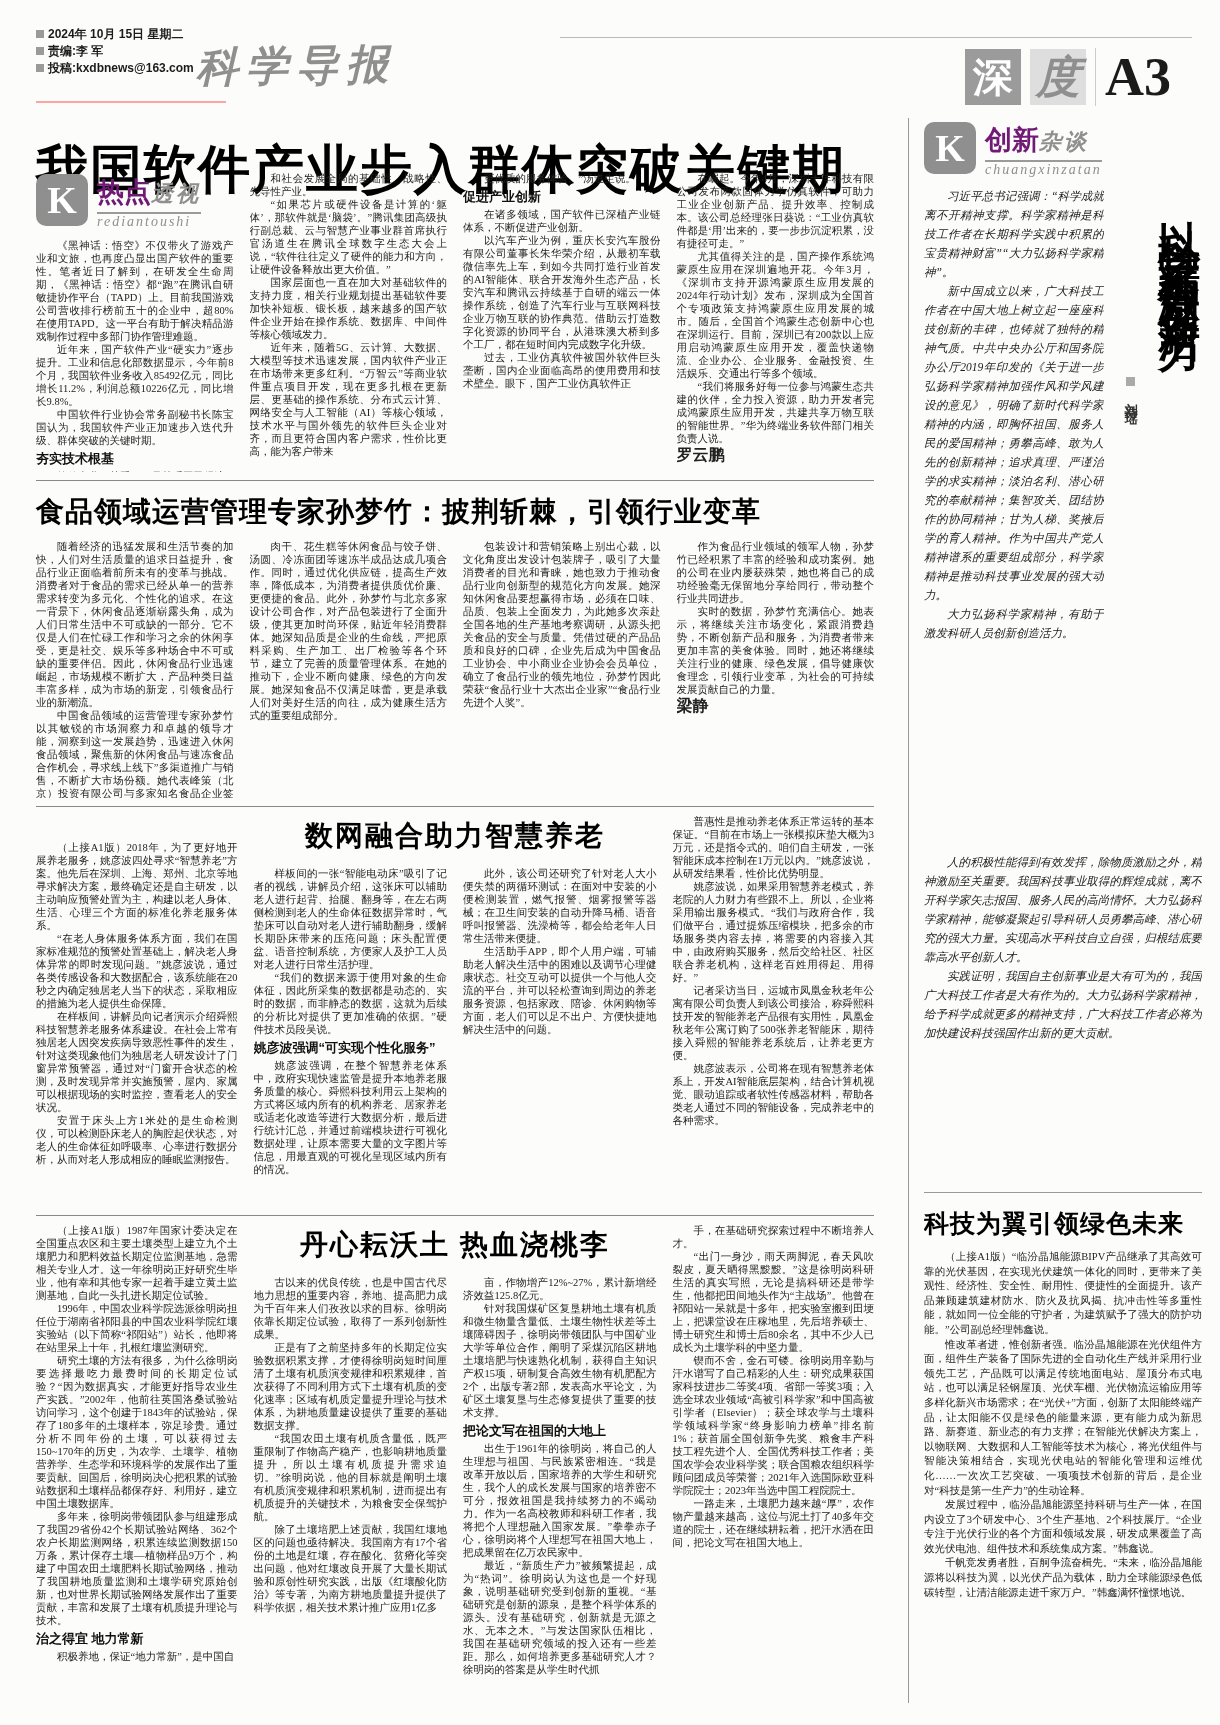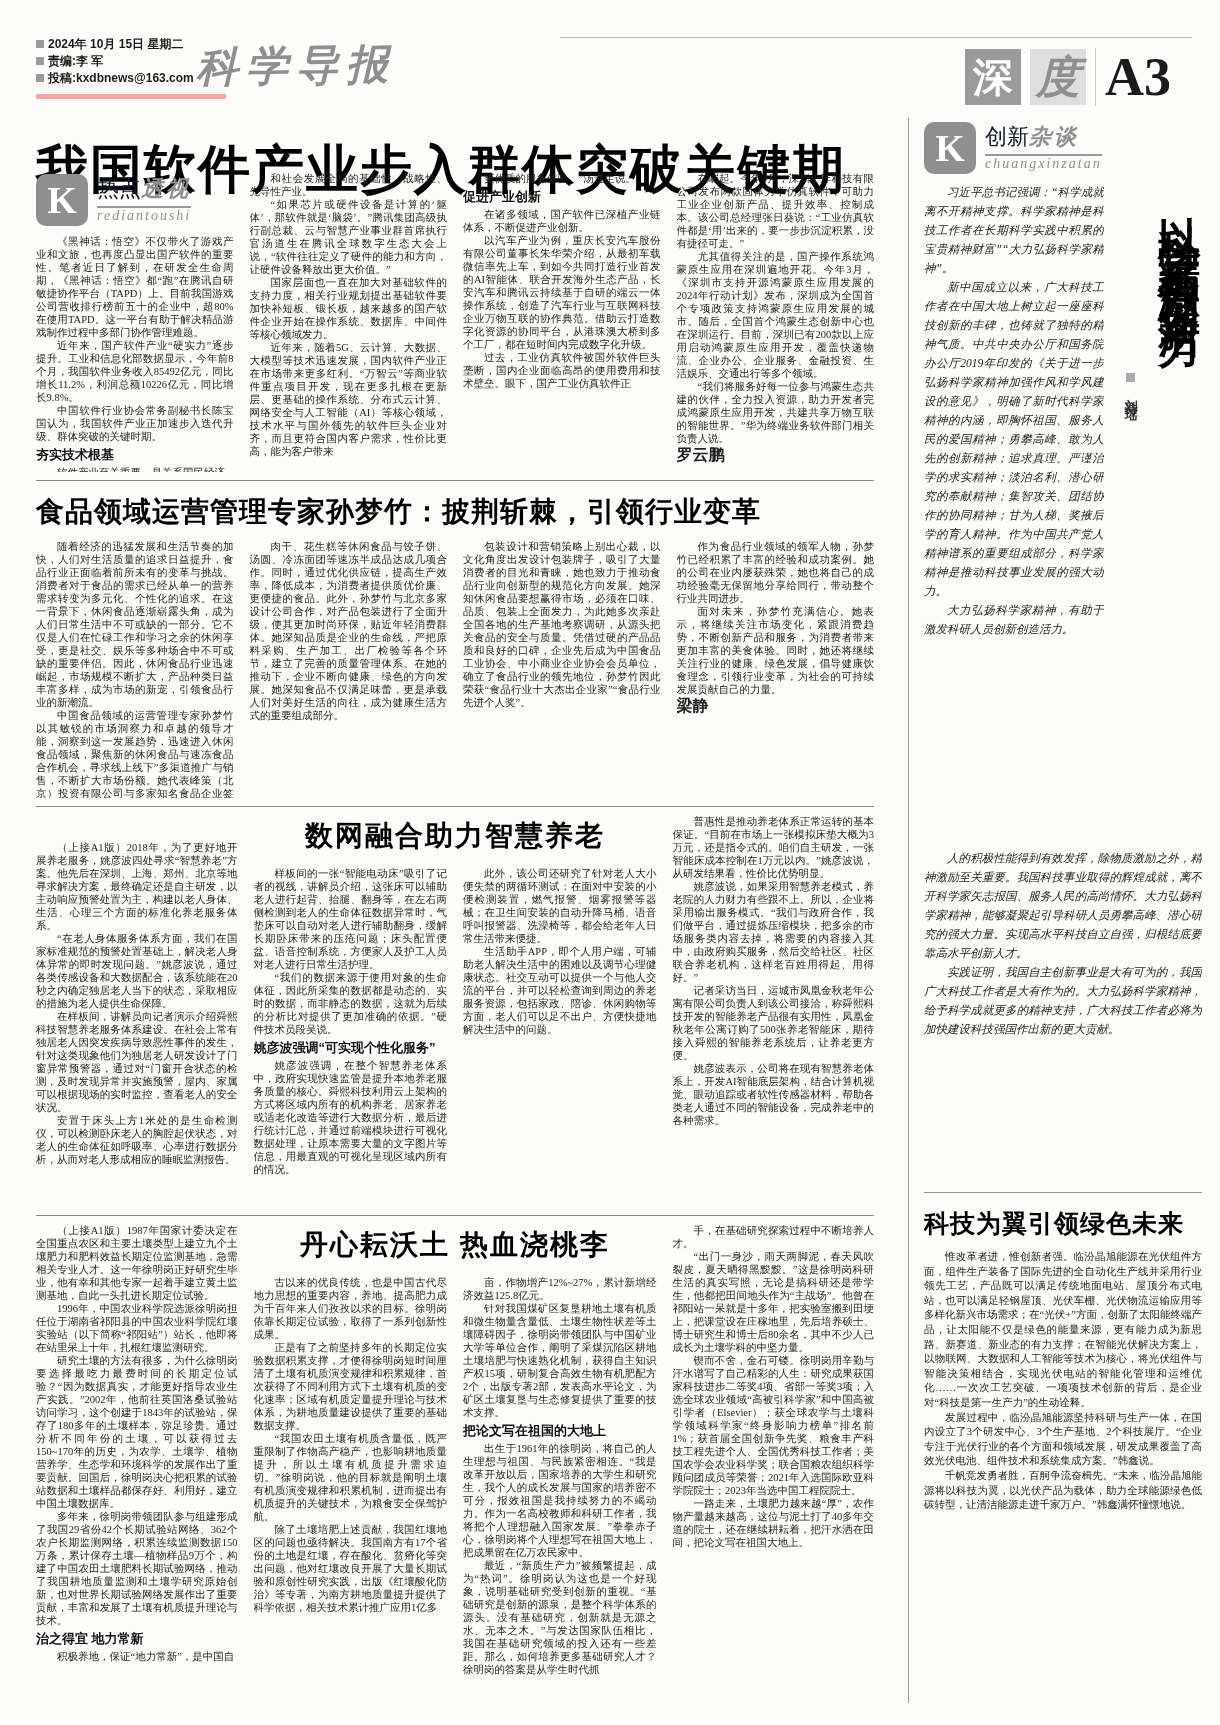--- a/index.html
+++ b/index.html
@@ -1,20 +1,20 @@
 <!DOCTYPE html>
 <html><head>
 <meta charset="utf-8">
 <style>
   html,body{margin:0;padding:0;background:#e8e8e6;}
   .page{position:relative;width:1220px;height:1725px;background:#fcfcfa;margin:0 auto;overflow:hidden;
         font-family:"Liberation Serif",serif;color:#1b1b1b;}
   .hei{font-family:"Liberation Sans",sans-serif;}
   
-  .pub-info{position:absolute;left:36px;top:36px;width:190px;border-bottom:5px solid #fca5a5;padding-bottom:7px;}
+  .pub-info{position:absolute;left:36px;top:26px;width:190px;border-bottom:2px solid #fca5a5;padding-bottom:24px;}
   .pub-line{font-size:12px;font-weight:bold;line-height:17px;white-space:nowrap;font-family:"Liberation Sans",sans-serif;}
   .sq{display:inline-block;width:8px;height:8px;background:#9a9a9a;margin-right:4px;}
   .masthead{position:absolute;left:196px;top:38px;font-size:42px;font-weight:bold;font-style:italic;
             color:#8f8f8f;letter-spacing:8px;white-space:nowrap;transform:rotate(-1deg);}
   .top-rule{position:absolute;left:560px;right:28px;top:37px;height:1px;background:#bbb;}
   .badge{position:absolute;left:965px;top:48px;display:flex;align-items:center;gap:9px;}
   .badge .vline{width:1px;height:58px;background:#ccc;}
   .badge-shen{width:56px;height:56px;background:#9b9b9b;color:#fff;font-size:40px;font-weight:bold;
               display:flex;align-items:center;justify-content:center;font-family:"Liberation Sans",sans-serif;}
   .badge-du{width:56px;height:56px;background:#dedede;color:#8f8f8f;font-size:44px;font-weight:bold;font-style:italic;
@@ -39,21 +39,21 @@
   .food-headline{margin:12px 0 9px;font-size:28px;font-weight:900;letter-spacing:1px;white-space:nowrap;color:#000;}
   .mid{flex:2 1 0;display:flex;flex-direction:column;overflow:hidden;}
   .mid h2{margin:2px 0 12px;text-align:center;font-size:28px;font-weight:900;letter-spacing:2px;color:#000;}
   .mid-cols{display:flex;gap:16px;flex:1;overflow:hidden;}
   .pad-top{padding-top:26px;}
   
   .seclogo{display:flex;gap:9px;align-items:flex-start;margin:2px 0 9px;}
   .k-badge{width:52px;height:52px;background:#8f8f8f;border-radius:10px;color:#fff;font-size:38px;font-weight:bold;
            display:flex;align-items:center;justify-content:center;font-family:"Liberation Serif",serif;flex:0 0 auto;}
   .seclogo-title{border-bottom:2px solid #9a9a9a;padding-bottom:2px;white-space:nowrap;}
-  .seclogo-bold{font-size:22px;font-weight:400;font-family:"Liberation Sans",sans-serif;color:#0f172a;}
+  .seclogo-bold{font-size:27px;font-weight:700;font-family:"Liberation Sans",sans-serif;color:#701a75;}
   .seclogo-script{font-size:22px;font-weight:bold;font-style:italic;color:#8f8f8f;letter-spacing:3px;}
   .seclogo-pinyin{font-size:14px;font-style:italic;color:#8f8f8f;letter-spacing:2px;}
   
   .rail-divider{position:absolute;left:908px;top:118px;bottom:22px;width:1px;background:#999;}
   .rail{position:absolute;left:924px;top:120px;width:278px;height:1584px;display:flex;flex-direction:column;overflow:hidden;}
   .rail-top{height:1062px;overflow:hidden;display:flex;flex-direction:column;}
   .rail-flex{display:flex;flex:0 0 auto;gap:12px;}
   .rail-text{width:192px;height:618px;overflow:hidden;}
   .kai .para{font-style:italic;font-size:11.5px;line-height:19px;color:#222;}
   .rail-byline{writing-mode:vertical-rl;margin:190px 4px 0 6px;font-size:13px;font-weight:bold;color:#333;letter-spacing:4px;}
@@ -136,21 +136,21 @@
           <p class="para">中国食品领域的运营管理专家孙梦竹以其敏锐的市场洞察力和卓越的领导才能，洞察到这一发展趋势，迅速进入休闲食品领域，聚焦新的休闲食品与速冻食品合作机会，寻求线上线下”多渠道推广与销售，不断扩大市场份额。她代表峰策（北京）投资有限公司与多家知名食品企业签订了合作协议，就桃酥、</p>
         </div>
       <div class="col">
           <p class="para">肉干、花生糕等休闲食品与饺子饼、汤圆、冷冻面团等速冻半成品达成几项合作。同时，通过优化供应链，提高生产效率，降低成本，为消费者提供质优价廉、更便捷的食品。此外，孙梦竹与北京多家设计公司合作，对产品包装进行了全面升级，使其更加时尚环保，贴近年轻消费群体。她深知品质是企业的生命线，严把原料采购、生产加工、出厂检验等各个环节，建立了完善的质量管理体系。在她的推动下，企业不断向健康、绿色的方向发展。她深知食品不仅满足味蕾，更是承载人们对美好生活的向往，成为健康生活方式的重要组成部分。</p>
         </div>
       <div class="col">
           <p class="para">包装设计和营销策略上别出心裁，以文化角度出发设计包装牌子，吸引了大量消费者的目光和青睐，她也致力于推动食品行业向创新型的规范化方向发展。她深知休闲食品要想赢得市场，必须在口味、品质、包装上全面发力，为此她多次亲赴全国各地的生产基地考察调研，从源头把关食品的安全与质量。凭借过硬的产品品质和良好的口碑，企业先后成为中国食品工业协会、中小商业企业协会会员单位，确立了食品行业的领先地位，孙梦竹因此荣获“食品行业十大杰出企业家”“食品行业先进个人奖”。</p>
         </div>
       <div class="col">
           <p class="para">作为食品行业领域的领军人物，孙梦竹已经积累了丰富的经验和成功案例。她的公司在业内屡获殊荣，她也将自己的成功经验毫无保留地分享给同行，带动整个行业共同进步。</p>
-          <p class="para">面对未来，孙梦竹充满信心。她表示，将继续关注市场变化，紧跟消费趋势，不断创新产品和服务，为消费者带来更加丰富的美食体验。同时，她还将继续关注行业的健康、绿色发展，倡导健康饮食理念，引领行业变革，为社会的可持续发展贡献自己的力量。</p>
+          <p class="para">实时的数据，孙梦竹充满信心。她表示，将继续关注市场变化，紧跟消费趋势，不断创新产品和服务，为消费者带来更加丰富的美食体验。同时，她还将继续关注行业的健康、绿色发展，倡导健康饮食理念，引领行业变革，为社会的可持续发展贡献自己的力量。</p>
           <p class="para byline">梁静</p>
         </div>
     </div>
 
     <hr class="rule">
 
     <div class="band band3">
       <div class="col pad-top">
           <p class="para">（上接A1版）2018年，为了更好地开展养老服务，姚彦波四处寻求“智慧养老”方案。他先后在深圳、上海、郑州、北京等地寻求解决方案，最终确定还是自主研发，以主动响应预警处置为主，构建以老人身体、生活、心理三个方面的标准化养老服务体系。</p>
           <p class="para">“在老人身体服务体系方面，我们在国家标准规范的预警处置基础上，解决老人身体异常的即时发现问题。”姚彦波说，通过各类传感设备和大数据配合，该系统能在20秒之内确定独居老人当下的状态，采取相应的措施为老人提供生命保障。</p>
@@ -242,20 +242,21 @@
       <div class="rail-wide kai">
           <p class="para">人的积极性能得到有效发挥，除物质激励之外，精神激励至关重要。我国科技事业取得的辉煌成就，离不开科学家矢志报国、服务人民的高尚情怀。大力弘扬科学家精神，能够凝聚起引导科研人员勇攀高峰、潜心研究的强大力量。实现高水平科技自立自强，归根结底要靠高水平创新人才。</p>
           <p class="para">实践证明，我国自主创新事业是大有可为的，我国广大科技工作者是大有作为的。大力弘扬科学家精神，给予科学成就更多的精神支持，广大科技工作者必将为加快建设科技强国作出新的更大贡献。</p>
         </div>
     </div>
 
     <hr class="rail-rule">
 
     <h2 class="green-headline hei">科技为翼引领绿色未来</h2>
     <div class="green-paras">
+        <p class="para">（上接A1版）“临汾晶旭能源BIPV产品继承了其高效可靠的光伏基因，在实现光伏建筑一体化的同时，更带来了美观性、经济性、安全性、耐用性、便捷性的全面提升。该产品兼顾建筑建材防水、防火及抗风揭、抗冲击性等多重性能，就如同一位全能的守护者，为建筑赋予了强大的防护功能。”公司副总经理韩鑫说。</p>
         <p class="para">惟改革者进，惟创新者强。临汾晶旭能源在光伏组件方面，组件生产装备了国际先进的全自动化生产线并采用行业领先工艺，产品既可以满足传统地面电站、屋顶分布式电站，也可以满足轻钢屋顶、光伏车棚、光伏物流运输应用等多样化新兴市场需求；在“光伏+”方面，创新了太阳能终端产品，让太阳能不仅是绿色的能量来源，更有能力成为新思路、新赛道、新业态的有力支撑；在智能光伏解决方案上，以物联网、大数据和人工智能等技术为核心，将光伏组件与智能决策相结合，实现光伏电站的智能化管理和运维优化……一次次工艺突破、一项项技术创新的背后，是企业对“科技是第一生产力”的生动诠释。</p>
         <p class="para">发展过程中，临汾晶旭能源坚持科研与生产一体，在国内设立了3个研发中心、3个生产基地、2个科技展厅。“企业专注于光伏行业的各个方面和领域发展，研发成果覆盖了高效光伏电池、组件技术和系统集成方案。”韩鑫说。</p>
         <p class="para">千帆竞发勇者胜，百舸争流奋楫先。“未来，临汾晶旭能源将以科技为翼，以光伏产品为载体，助力全球能源绿色低碳转型，让清洁能源走进千家万户。”韩鑫满怀憧憬地说。</p>
       </div>
 
   </aside>
 
 </div>
 
 </body></html>

